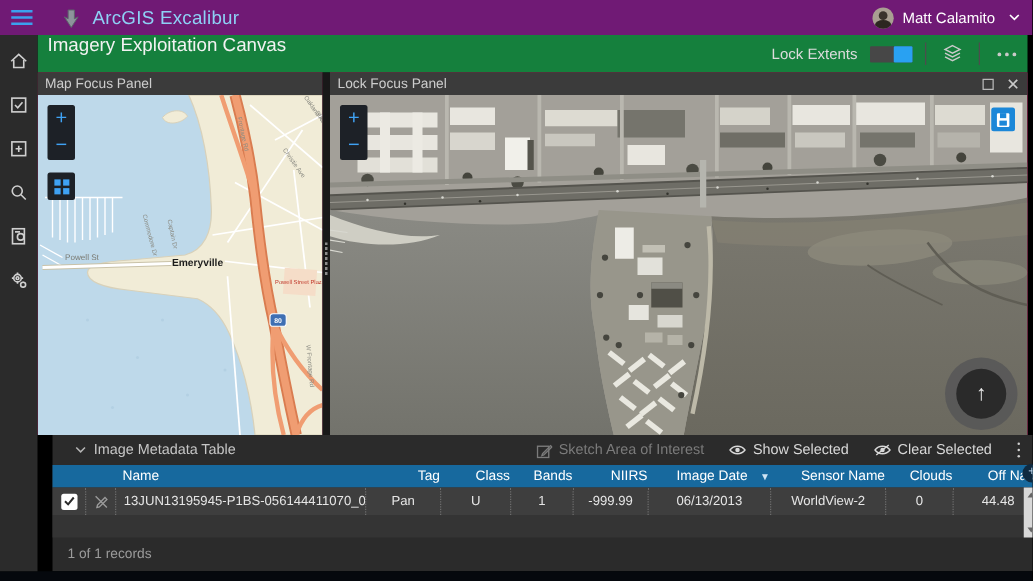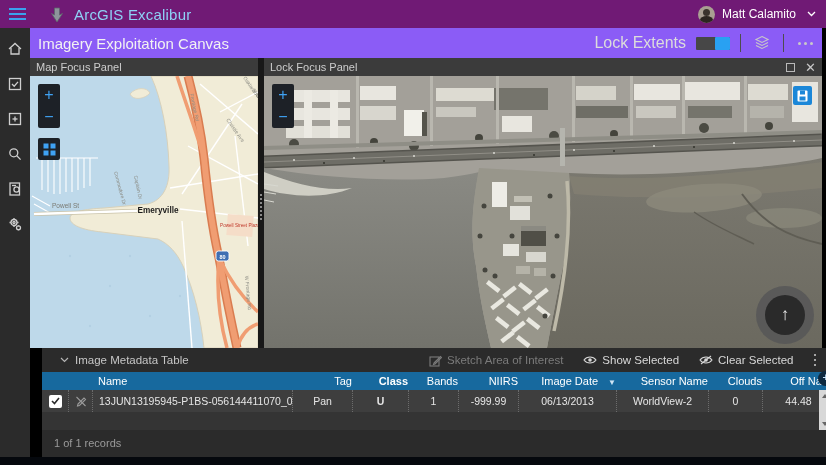--- a/index.html
+++ b/index.html
@@ -21,25 +21,25 @@
   .user-name { font-size:12px; color:#ffffff; }
   .chev { width:9px; height:6px; margin-left:4px; }
 
   
   .sidebar { position:absolute; left:0; top:28px; width:30px; height:429px; background:#2b2b2b;
     display:flex; flex-direction:column; align-items:center; padding-top:10px; gap:13px; z-index:20; }
   .side-btn { width:22px; height:22px; display:flex; align-items:center; justify-content:center; cursor:pointer; }
   .side-btn svg { stroke:#cfcfcf; fill:none; stroke-width:1.3; }
 
   
-  .page-bar { position:absolute; left:30px; top:28px; width:792px; height:30px; background:#8b5cf6;
-    display:flex; align-items:center; }
+  .page-bar { position:absolute; left:30px; top:28px; width:792px; height:30px; background:#15803d;
+    display:flex; }
   .page-title { margin-left:8px; font-size:15px; color:#f2f2f2; }
   .bar-right { margin-left:auto; display:flex; align-items:center; gap:10px; margin-right:6px; }
-  .lock-label { font-size:16px; color:#dcdcdc; }
+  .lock-label { font-size:12px; color:#dcdcdc; }
   .switch { width:34px; height:13px; background:#474747; border-radius:1px; position:relative; cursor:pointer; }
   .switch .knob { position:absolute; right:0; top:0; width:15px; height:13px; background:#29a1f2; border-radius:1px; }
   .vdiv { width:1px; height:18px; background:#4d4d4d; }
   .icon-btn { width:22px; height:20px; display:flex; align-items:center; justify-content:center; cursor:pointer; }
   .dots-h { display:flex; gap:3px; }
   .dots-h i { width:3px; height:3px; border-radius:50%; background:#c9c9c9; }
 
   
   .panel { position:absolute; top:58px; background:#be185d;text-align:center; }
   .panel-header { height:18px; background:#3b3b3b; display:flex; align-items:center; }
@@ -82,21 +82,21 @@
   .dots-v i { width:2.5px; height:2.5px; border-radius:50%; background:#cfcfcf; }
 
   .trow { display:flex; align-items:center; width:100%; }
   .thead { height:18px; background:#17699e; color:#fff; font-size:11px; }
   .tbody-row { height:22px; background:#3e3e3e; color:#e6e6e6; font-size:10.5px; }
   .cell { text-align:right; white-space:nowrap; overflow:hidden; }
   .tbody-row .cell { border-left:1px dotted #6c6c6c; height:100%; display:flex; align-items:center; justify-content:center; }
   .tbody-row .cell:first-child { border-left:none; }
   .col-check{width:26px;} .col-icon{width:24px;}
   .col-name{flex:1; text-align:left; justify-content:flex-start !important; padding-left:6px;}
-  .col-tag{width:60px;} .col-class{width:56px;font-weight:bold;} .col-bands{width:50px;}
+  .col-tag{width:60px;} .col-class{width:56px;} .col-bands{width:50px;}
   .col-niirs{width:60px;} .col-date{width:98px;} .col-sensor{width:92px;}
   .col-clouds{width:54px;} .col-nadir{width:72px;}
   .sort-arrow { font-size:8px; color:#cfe4f4; margin-left:10px; }
   .checkbox { width:13px; height:13px; background:#fff; border-radius:2px; display:flex;
     align-items:center; justify-content:center; cursor:pointer; }
   .tbl-filler { height:18px; background:#343434; }
   .tbl-status { height:26px; display:flex; align-items:center; }
   .status-text { font-size:11px; color:#9b9b9b; margin-left:12px; }
 
   .vscroll { position:absolute; right:2px; top:42px; width:13px; height:40px; background:#d8d8d8; z-index:3; }

